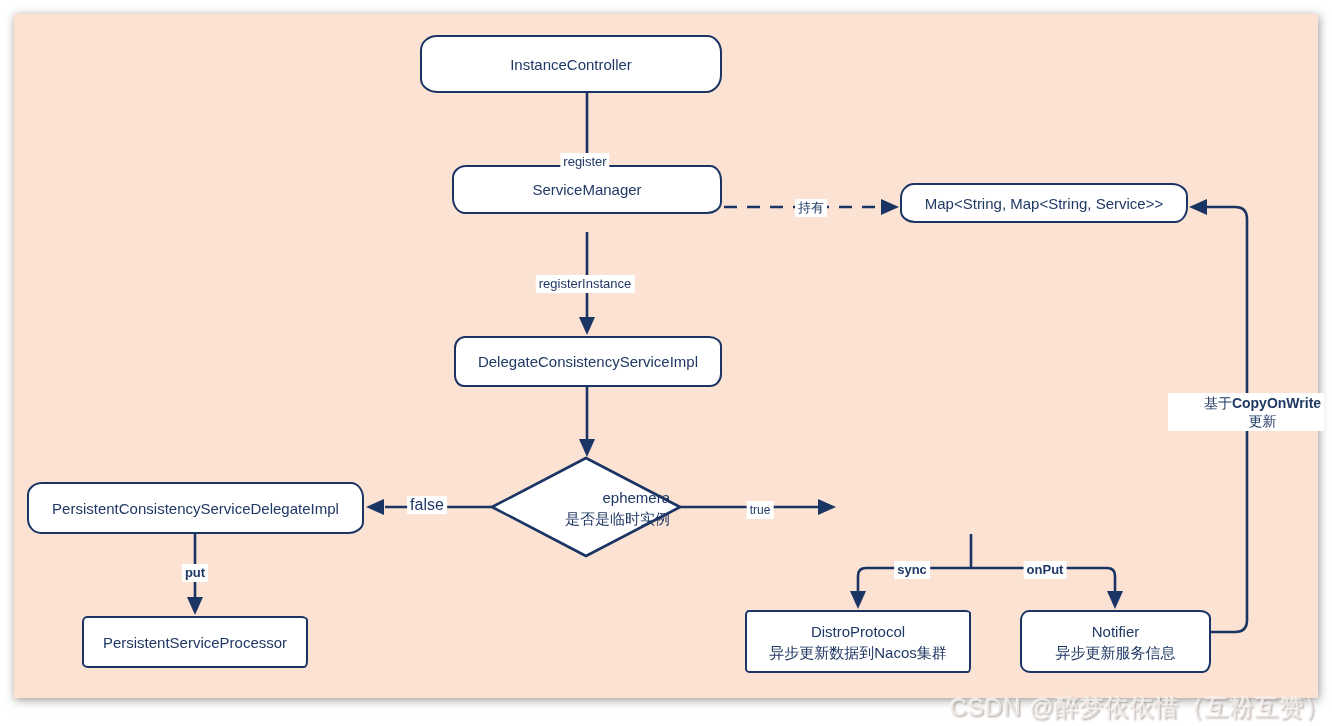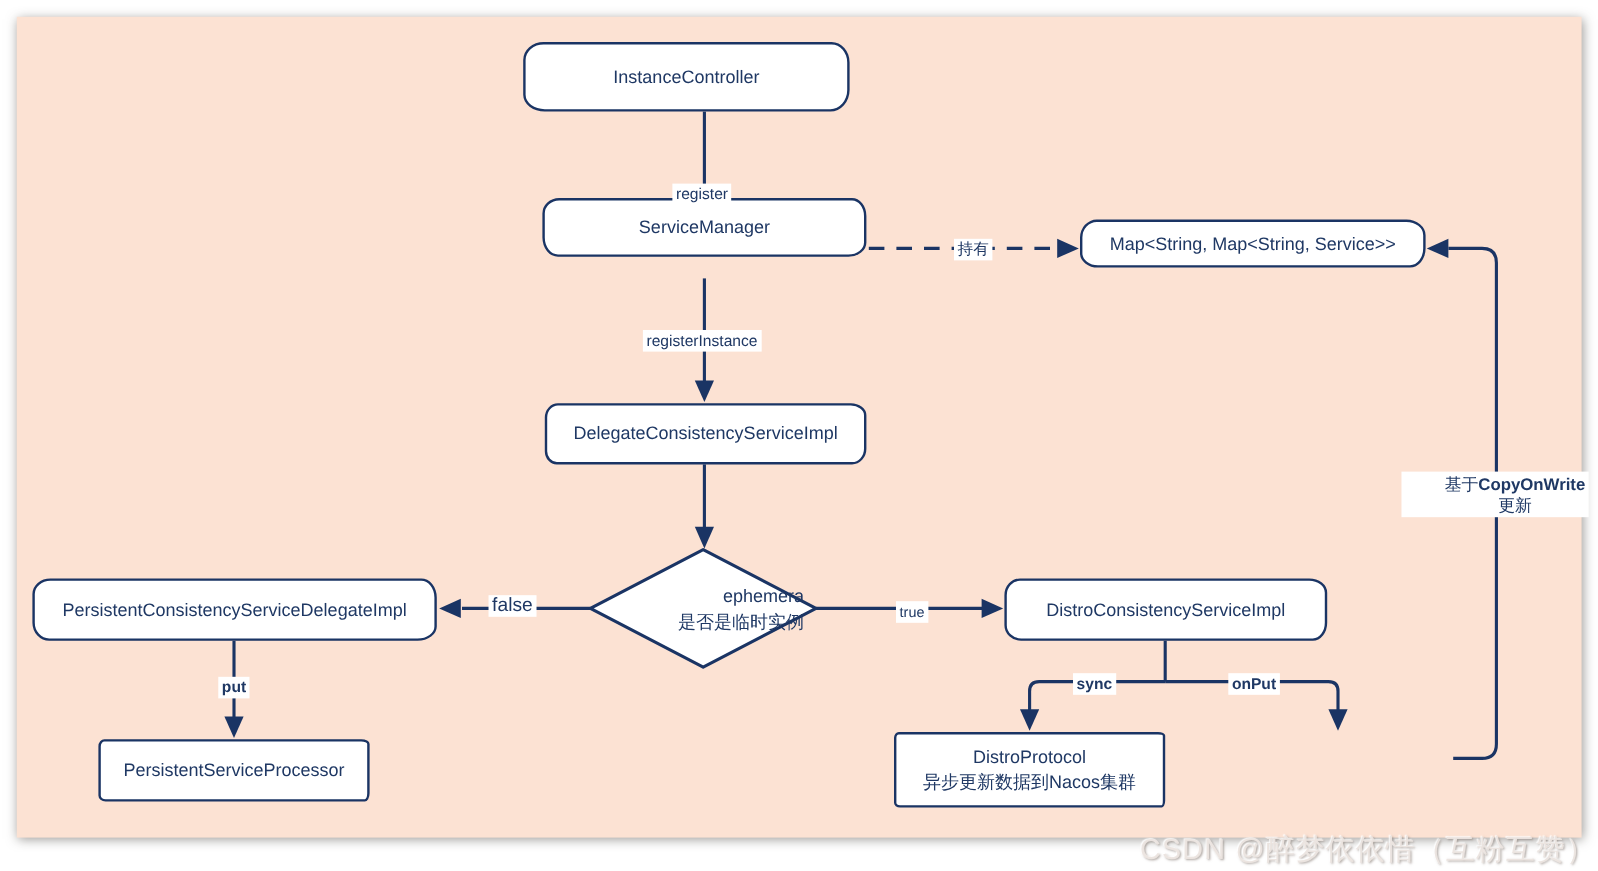--- a/index.html
+++ b/index.html
@@ -33,21 +33,21 @@
     color: #1f3864;
     display: flex;
     flex-direction: column;
     align-items: center;
     justify-content: center;
     font-size: 15px;
     line-height: 21px;
     text-align: center;
     white-space: nowrap;
   }
-  .n-instance   { left: 436px; top: 35px;  width: 272px; height: 58px; border-radius: 17px 15px 16px 18px / 15px 17px 18px 14px; }
+  .n-instance   { left: 420px; top: 35px;  width: 302px; height: 58px; border-radius: 17px 15px 16px 18px / 15px 17px 18px 14px; }
   .n-svcmgr     { left: 452px; top: 165px; width: 270px; height: 49px; border-radius: 14px 12px 15px 13px / 13px 15px 12px 16px; }
   .n-map       { left: 900px; top: 183px; width: 288px; height: 40px; border-radius: 14px 16px 13px 15px / 15px 13px 16px 12px; }
   .n-delegate   { left: 454px; top: 336px; width: 268px; height: 51px; border-radius: 11px 13px 12px 10px / 12px 10px 13px 11px; }
   .n-pdelegate  { left: 27px;  top: 482px; width: 337px; height: 52px; border-radius: 15px 13px 16px 14px / 13px 16px 12px 15px; }
   .n-distro     { left: 837px; top: 482px; width: 269px; height: 52px; border-radius: 13px 15px 12px 14px / 14px 12px 15px 13px; }
   .n-processor  { left: 82px;  top: 616px; width: 226px; height: 52px; border-radius: 5px 7px 4px 6px / 6px 4px 7px 5px; }
   .n-protocol   { left: 745px; top: 610px; width: 226px; height: 63px; border-radius: 4px 6px 3px 5px / 5px 3px 6px 4px; }
   .n-notifier   { left: 1020px; top: 610px; width: 191px; height: 63px; border-radius: 9px 11px 8px 10px / 10px 8px 11px 9px; }
 
   .diamond-text {
@@ -137,29 +137,30 @@
   </div>
   <div class="node n-map">
     <div>Map&lt;String, Map&lt;String, Service&gt;&gt;</div>
   </div>
   <div class="node n-delegate">
     <div>DelegateConsistencyServiceImpl</div>
   </div>
   <div class="node n-pdelegate">
     <div>PersistentConsistencyServiceDelegateImpl</div>
   </div>
-  <div class="node n-distro">
-    <div>DistroConsistencyServiceImpl</div>
-  </div>
   <div class="node n-processor">
     <div>PersistentServiceProcessor</div>
   </div>
   <div class="node n-protocol">
     <div>DistroProtocol</div>
     <div>异步更新数据到Nacos集群</div>
+  </div>
+  <div class="node n-notifier">
+    <div>Notifier</div>
+    <div>异步更新服务信息</div>
   </div>
 
   <div class="diamond-text">
     <div>ephemera</div>
     <div>是否是临时实例</div>
   </div>
 
   <div class="edge-label el-register">register</div>
   <div class="edge-label el-reginst">registerInstance</div>
   <div class="edge-label el-hold">持有</div>

